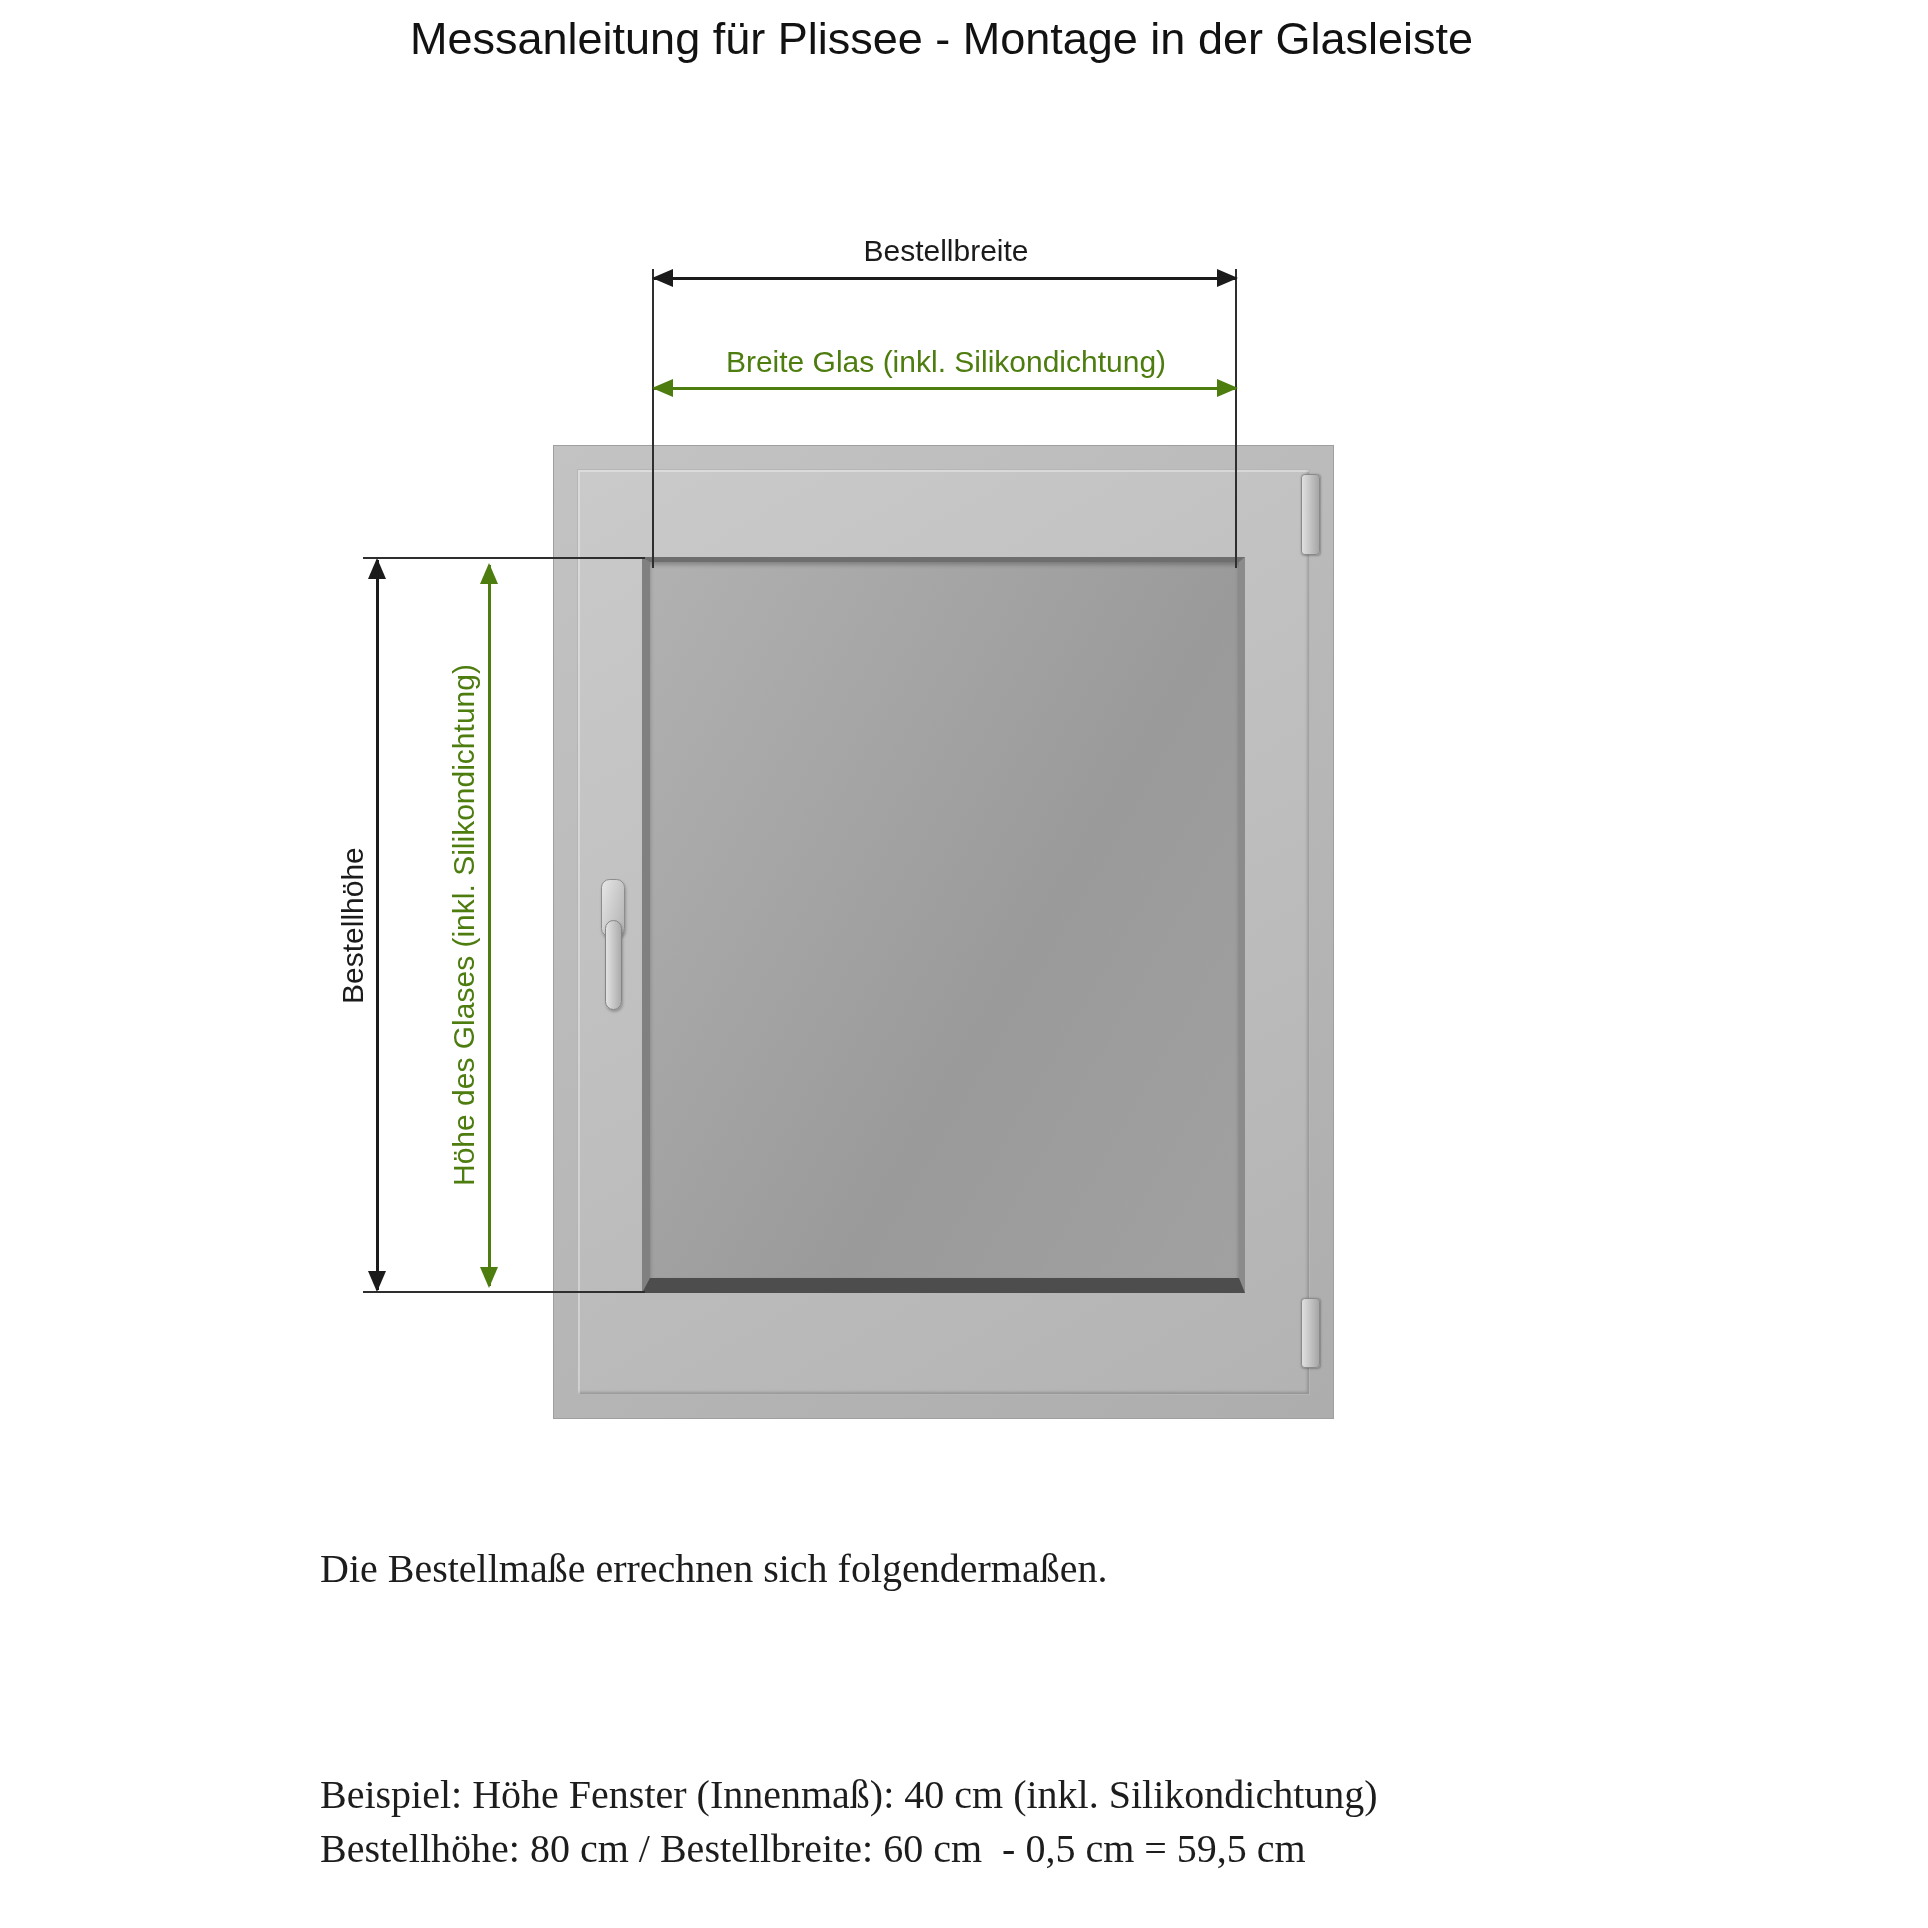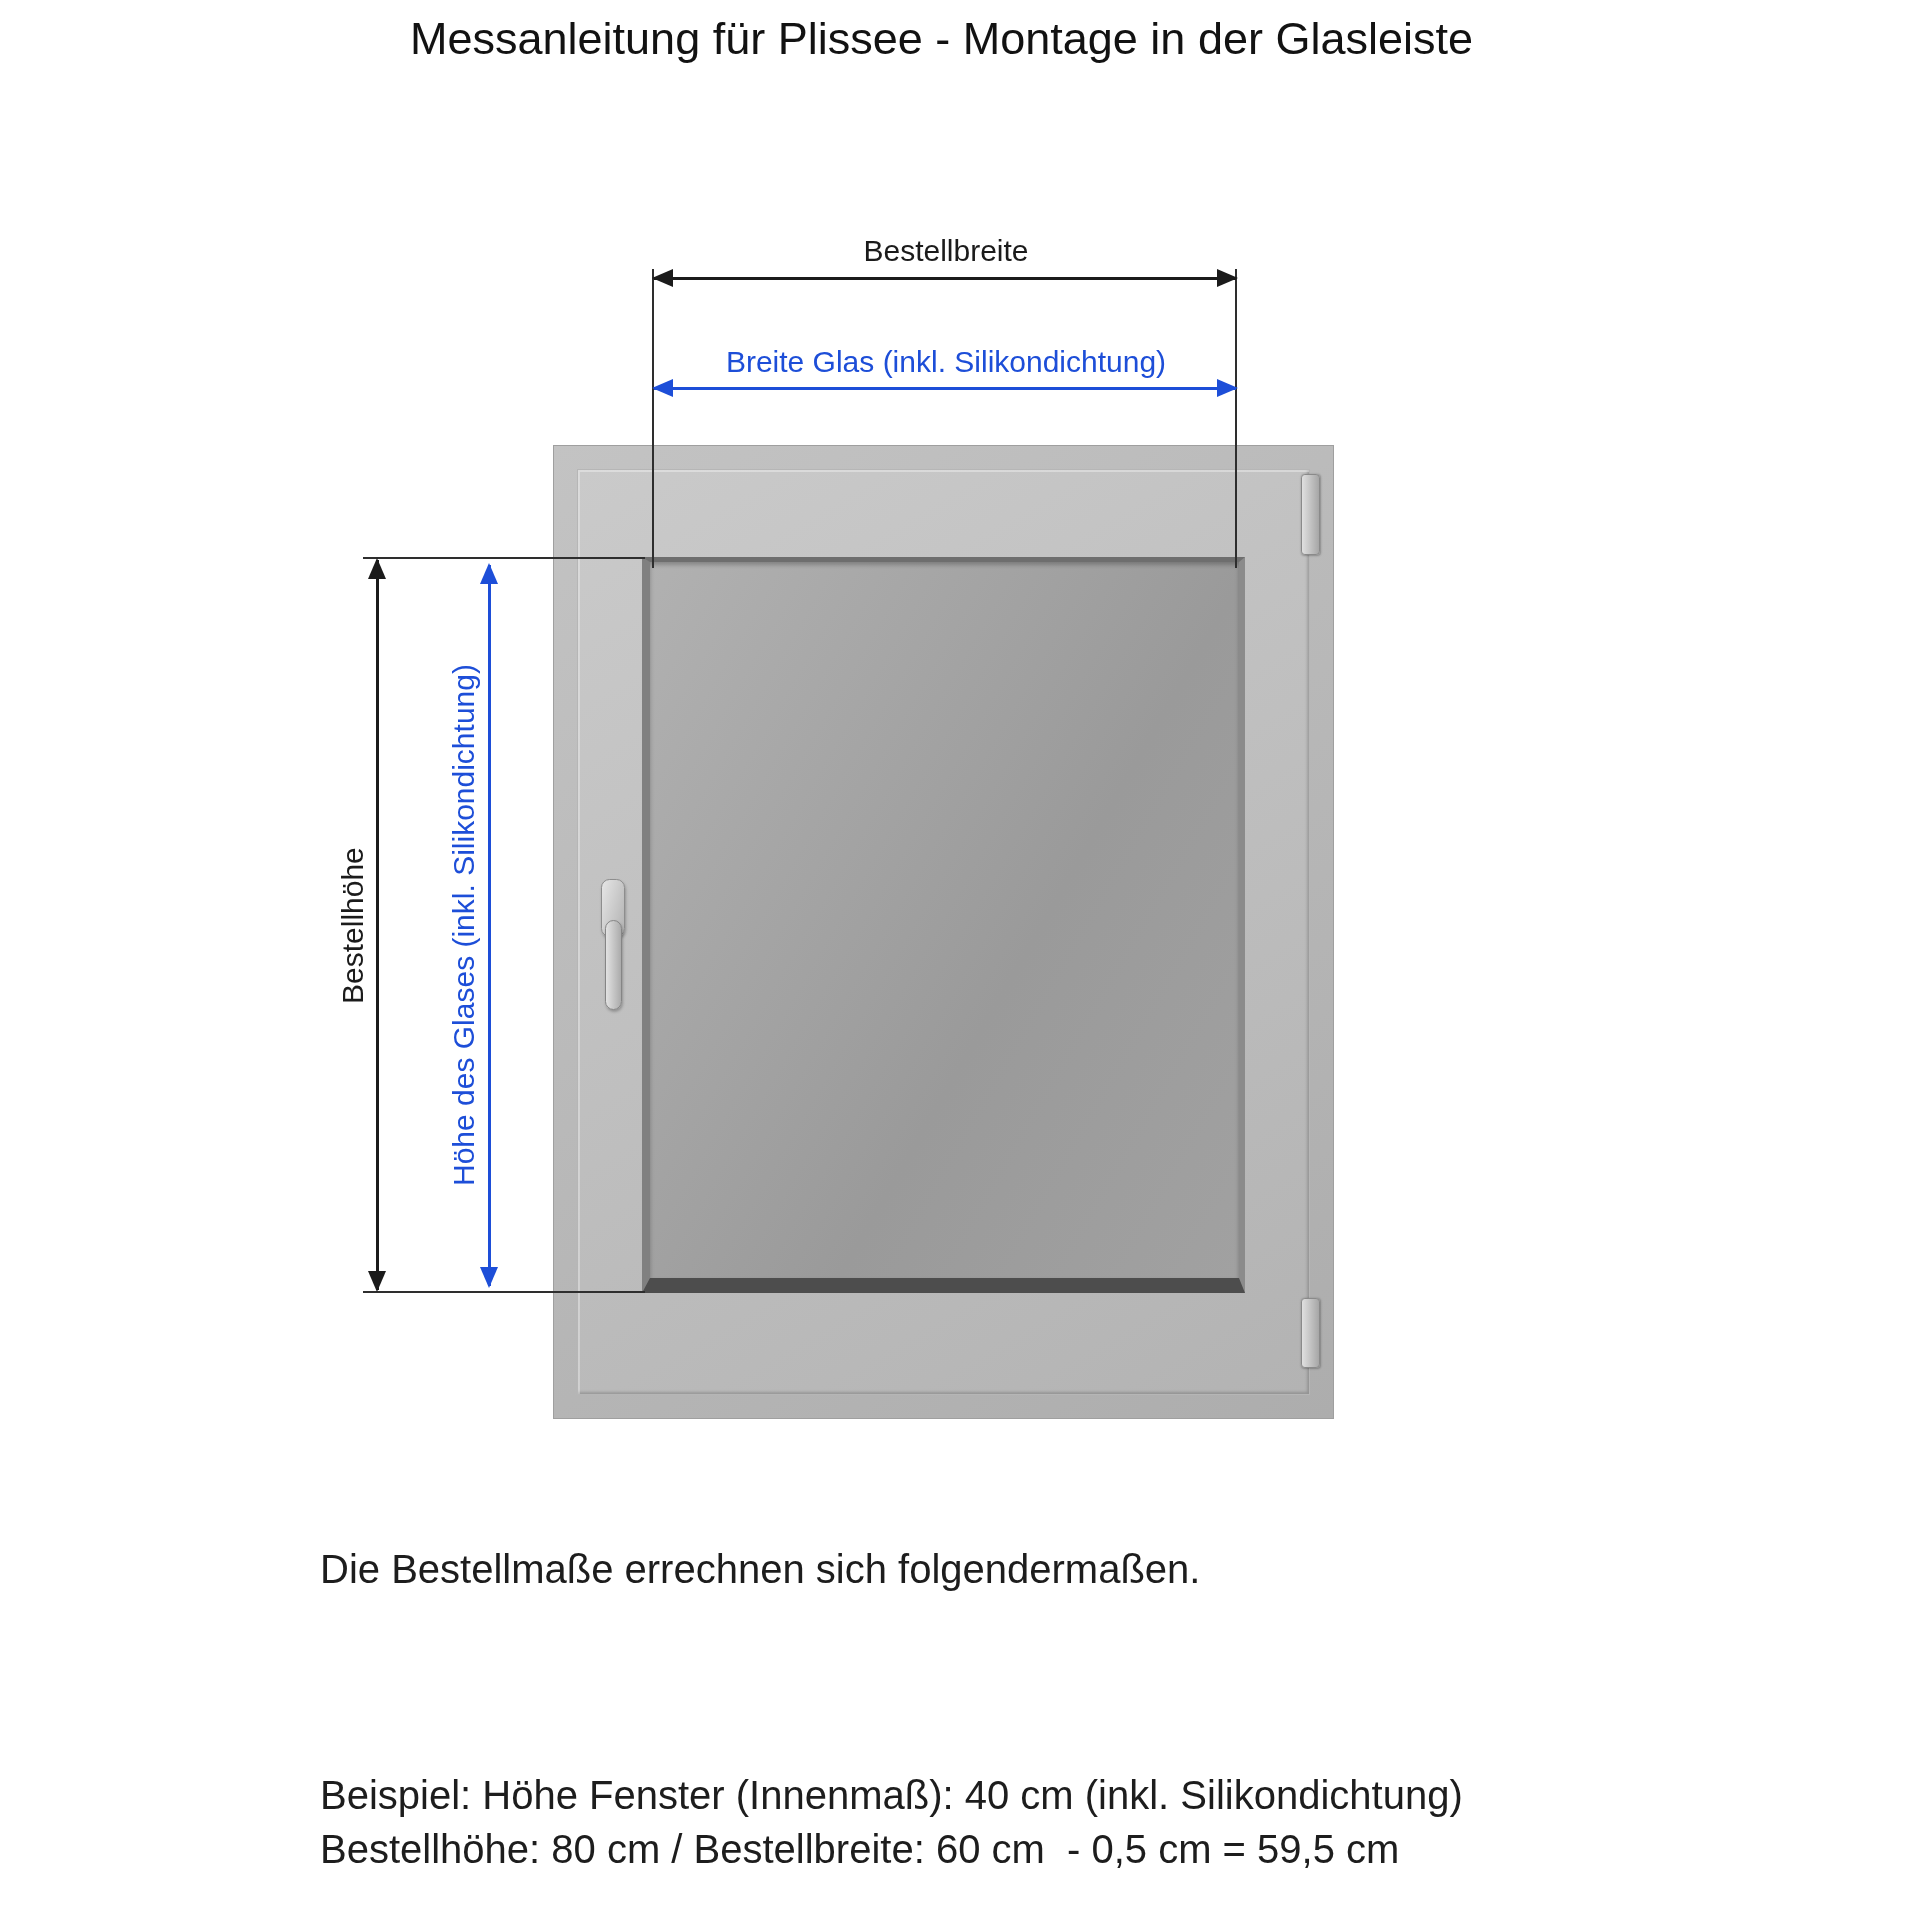--- a/index.html
+++ b/index.html
@@ -40,21 +40,21 @@
   .ext { position:absolute; background:#2e2e2e; }
   .dim-h { position:absolute; height:2.8px; background:currentColor; }
   .dim-h::before, .dim-h::after { content:""; position:absolute; top:50%; width:0; height:0; border:solid transparent; }
   .dim-h::before { left:-1.9px; transform:translateY(-50%); border-width:9.4px 21px 9.4px 0; border-right-color:currentColor; }
   .dim-h::after  { right:-1.9px; transform:translateY(-50%); border-width:9.4px 0 9.4px 21px; border-left-color:currentColor; }
   .dim-v { position:absolute; width:2.8px; background:currentColor; }
   .dim-v::before, .dim-v::after { content:""; position:absolute; left:50%; width:0; height:0; border:solid transparent; }
   .dim-v::before { top:-1.9px; transform:translateX(-50%); border-width:0 9.4px 21px 9.4px; border-bottom-color:currentColor; }
   .dim-v::after  { bottom:-1.9px; transform:translateX(-50%); border-width:21px 9.4px 0 9.4px; border-top-color:currentColor; }
   .black { color:#1b1b1b; }
-  .gray  { color:#1d4ed8; }
+  .gray  { color:#4d7c0f; }
 
   .dim-label-h { position:absolute; left:653px; width:586px; text-align:center; font-size:30px; }
   #label-order-width { top:234px; }
   #label-glass-width { top:345px; }
   .vlabel { position:absolute; top:559px; height:733px; width:45px;
             writing-mode:vertical-rl; transform:rotate(180deg);
             text-align:center; font-size:30px; line-height:45px; }
   #label-order-height { left:330px; }
   #label-glass-height { left:441px; }
 
@@ -65,21 +65,21 @@
   #arrow-order-width  { left:654px; top:277px; width:582px; }
   #arrow-glass-width  { left:654px; top:387px; width:582px; }
   #arrow-order-height { left:376px; top:560px; height:730px; }
   #arrow-glass-height { left:488px; top:565px; height:721px; }
 
   
   #instructions { position:absolute; left:320px; top:1542px; width:1525px;
                   font-size:40px; line-height:54px; color:#1d1d1d; }
   #example      { position:absolute; left:320px; top:1768px; width:1544px;
                   font-size:40px; line-height:54px; color:#1d1d1d; }
-  .line { white-space:pre-wrap; }
+  .line { white-space:pre-wrap;font-family:Liberation Serif, serif; }
   .red  { color:#e8241d; }
   .indent { padding-left:165px; }
 </style>
 </head>
 <body>
 
 <div id="canvas">
 
   <div class="title">Messanleitung für Plissee - Montage in der Glasleiste</div>
 

